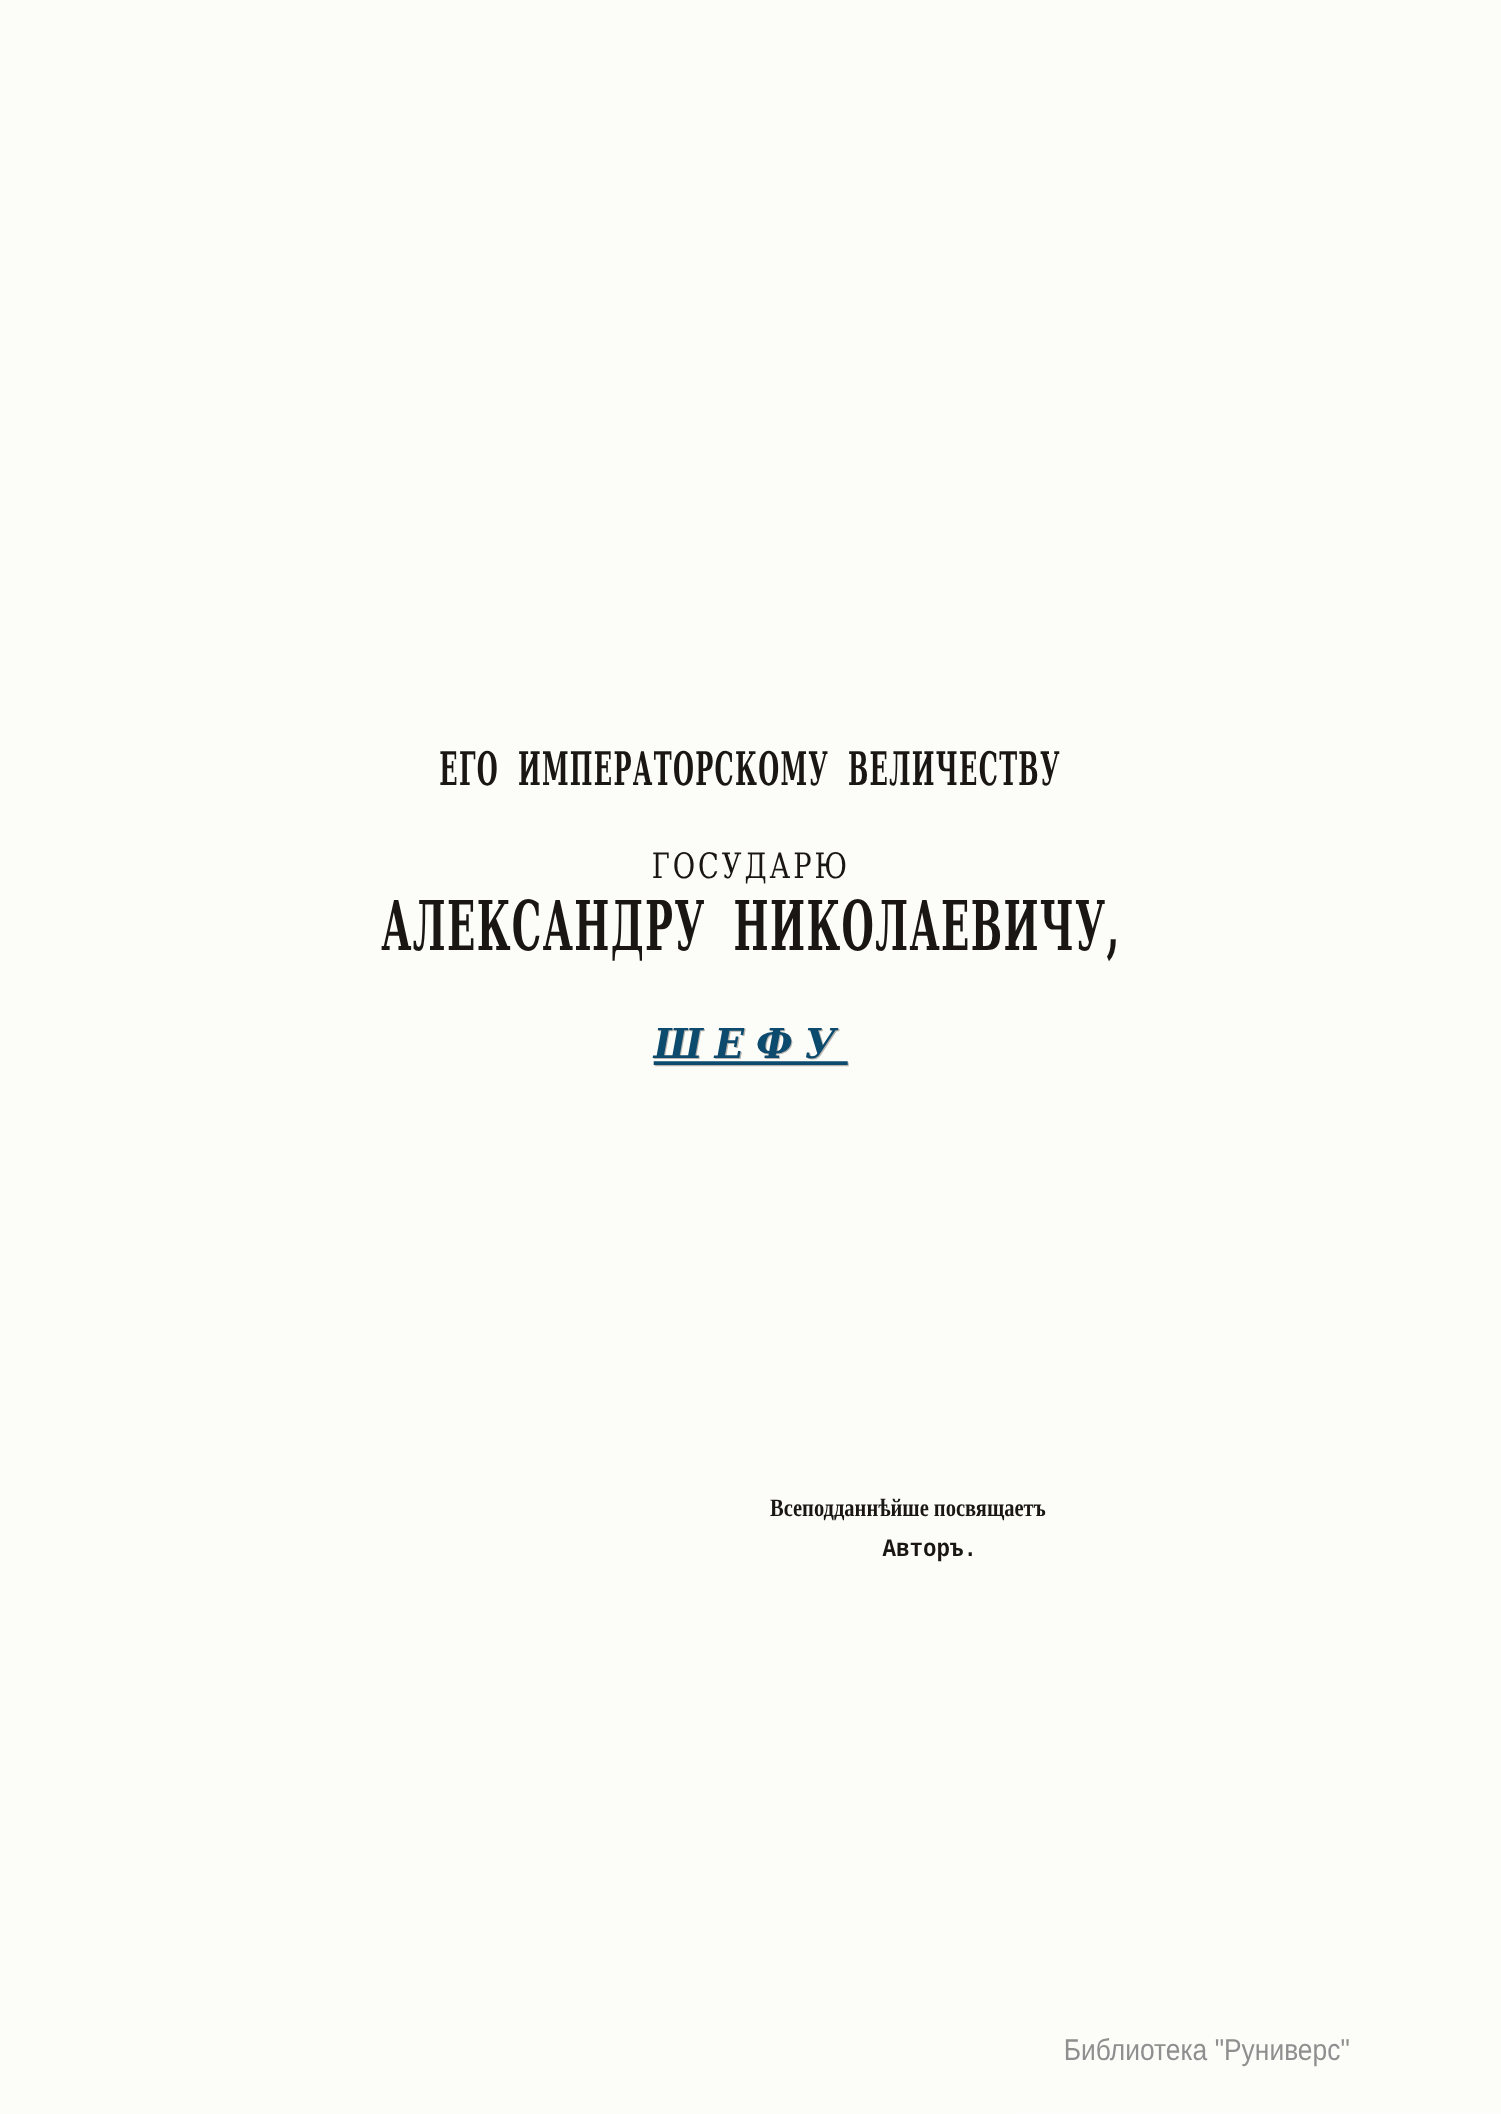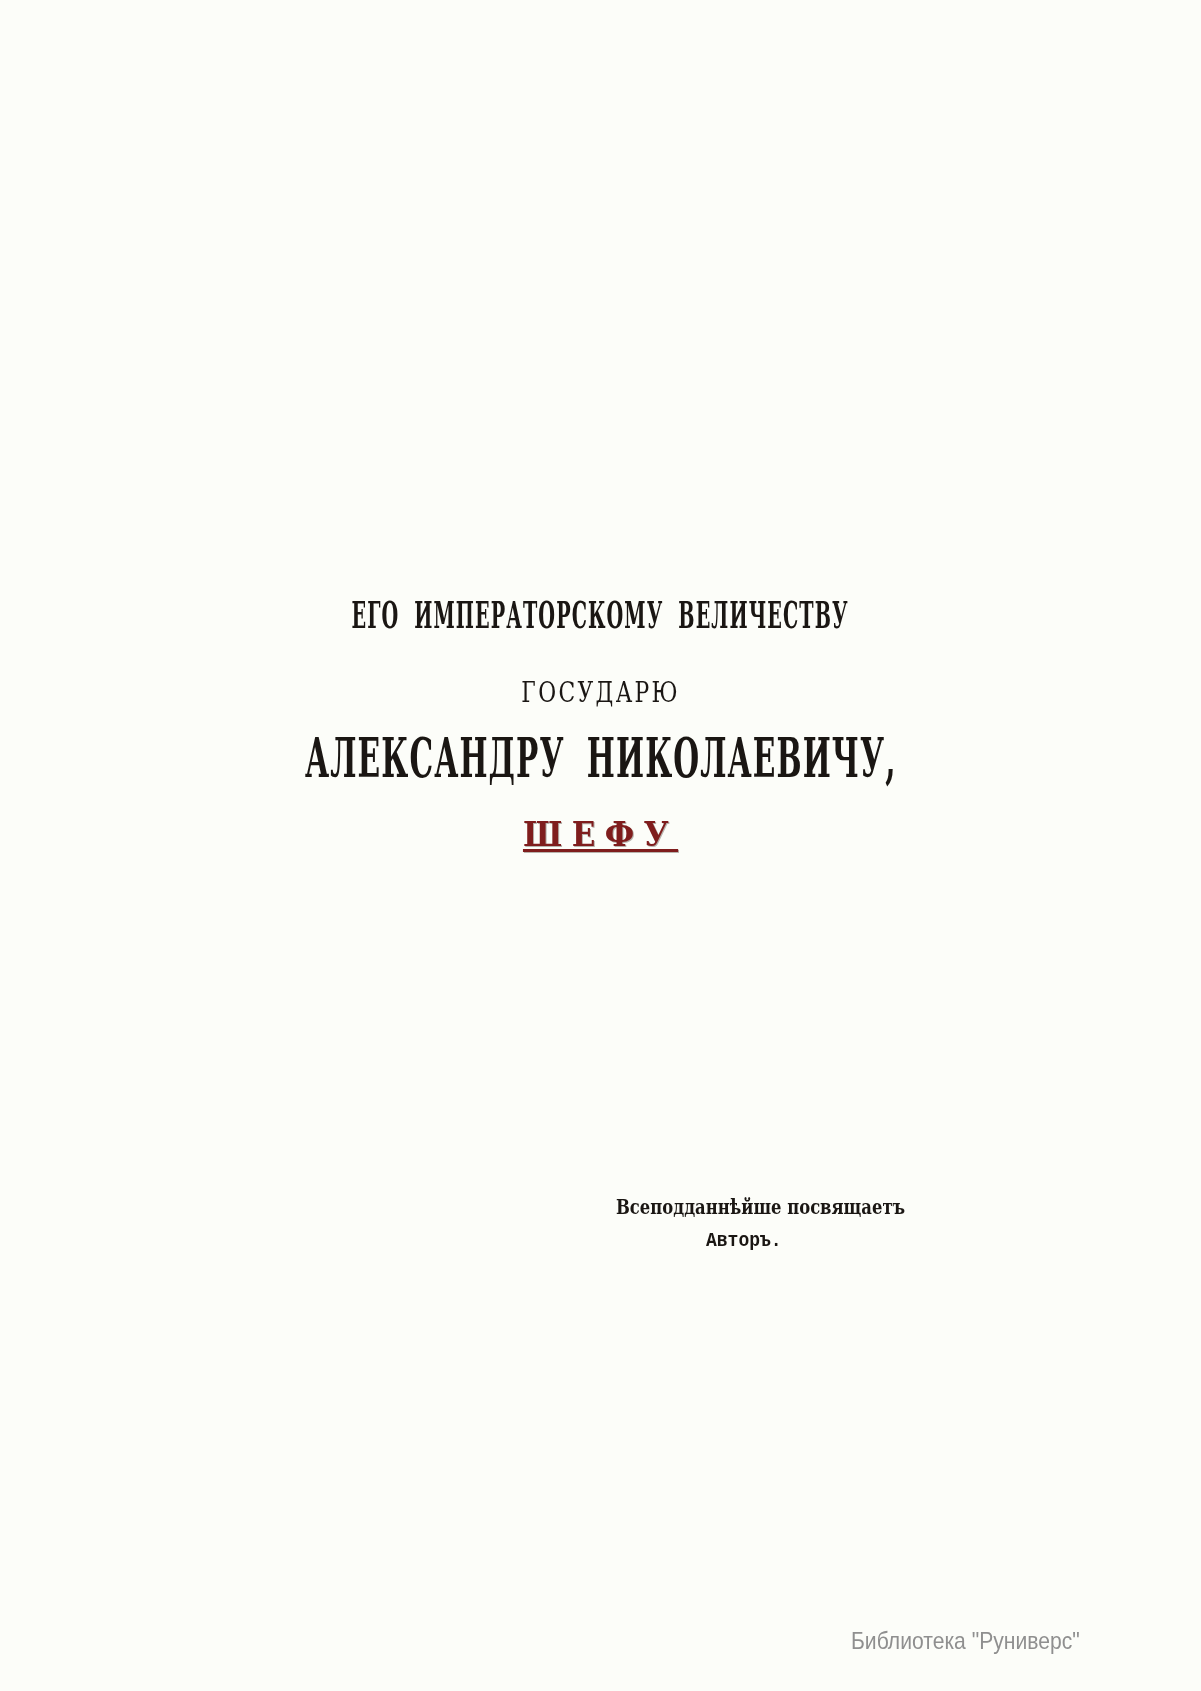--- a/index.html
+++ b/index.html
@@ -28,44 +28,44 @@
     display: inline-block;
     transform-origin: center top;
   }
   
   .l1 { top: 597px; font-size: 37px; font-weight: bold; letter-spacing: 2px; word-spacing: 14px; }
   .l1 .sc { transform: scaleX(0.52); }
   
   .l2 { top: 679px; font-size: 28px; font-weight: normal; letter-spacing: 3px; }
   .l2 .sc { transform: scaleX(0.78); }
   
-  .l3 { top: 730px; font-size: 55px; font-weight: bold; letter-spacing: 2px; word-spacing: 20px; }
+  .l3 { top: 713px; font-size: 55px; font-weight: bold; letter-spacing: 2px; word-spacing: 20px; }
   .l3 .sc { transform: scaleX(0.54); }
   
-  .l4 { top: 818px; font-size: 33px; font-weight: bold; letter-spacing: 10px; color: #7f1d1d; }
+  .l4 { top: 818px; font-size: 33px; font-weight: bold; letter-spacing: 10px; color: #0c4a6e; font-style: italic; }
   .l4 .sc {
     transform: scaleX(0.94);
     text-decoration: underline;
     text-decoration-thickness: 2.5px;
     text-underline-offset: 3px;
     text-shadow: 1px 1px 0 #b8b4ae;
   }
   
   .l5 { top: 872px; font-size: 33px; font-weight: bold; letter-spacing: 1px; word-spacing: 16px; }
   .l5 .sc { transform: scaleX(0.63); }
 
   .ded {
     position: absolute;
     line-height: 1;
     font-size: 20px;
     font-weight: bold;
     white-space: nowrap;
   }
   .ded .sc { transform-origin: left top; }
-  .ded1 { left: 616px; top: 1197px; }
+  .ded1 { left: 616px; top: 1197px; font-family: Liberation Serif, serif; }
   .ded1 .sc { transform: scaleX(0.82); }
   .ded2 { left: 706px; top: 1231px; font-family: Liberation Mono, monospace; }
   .ded2 .sc { transform: scaleX(0.90); }
 
   .watermark {
     position: absolute;
     left: 851px;
     top: 1629px;
     font-family: "Liberation Sans", "DejaVu Sans", sans-serif;
     font-size: 24px;

